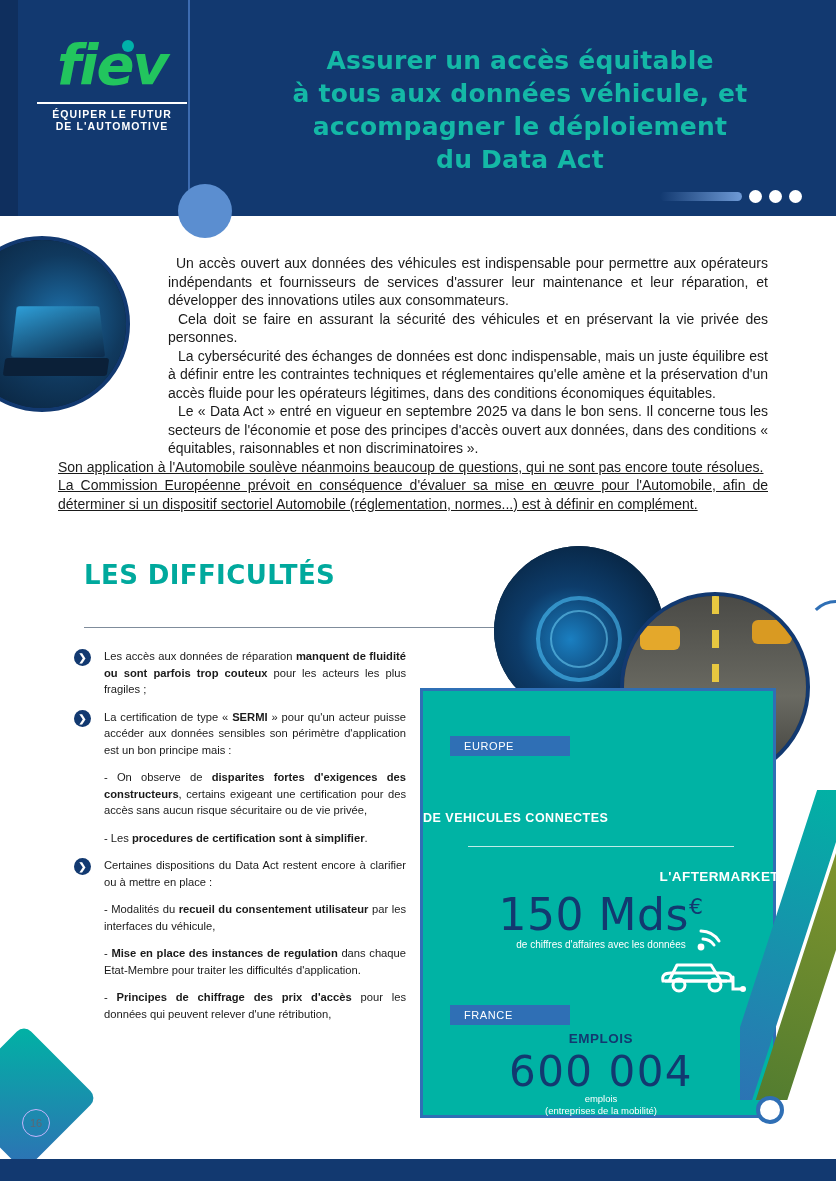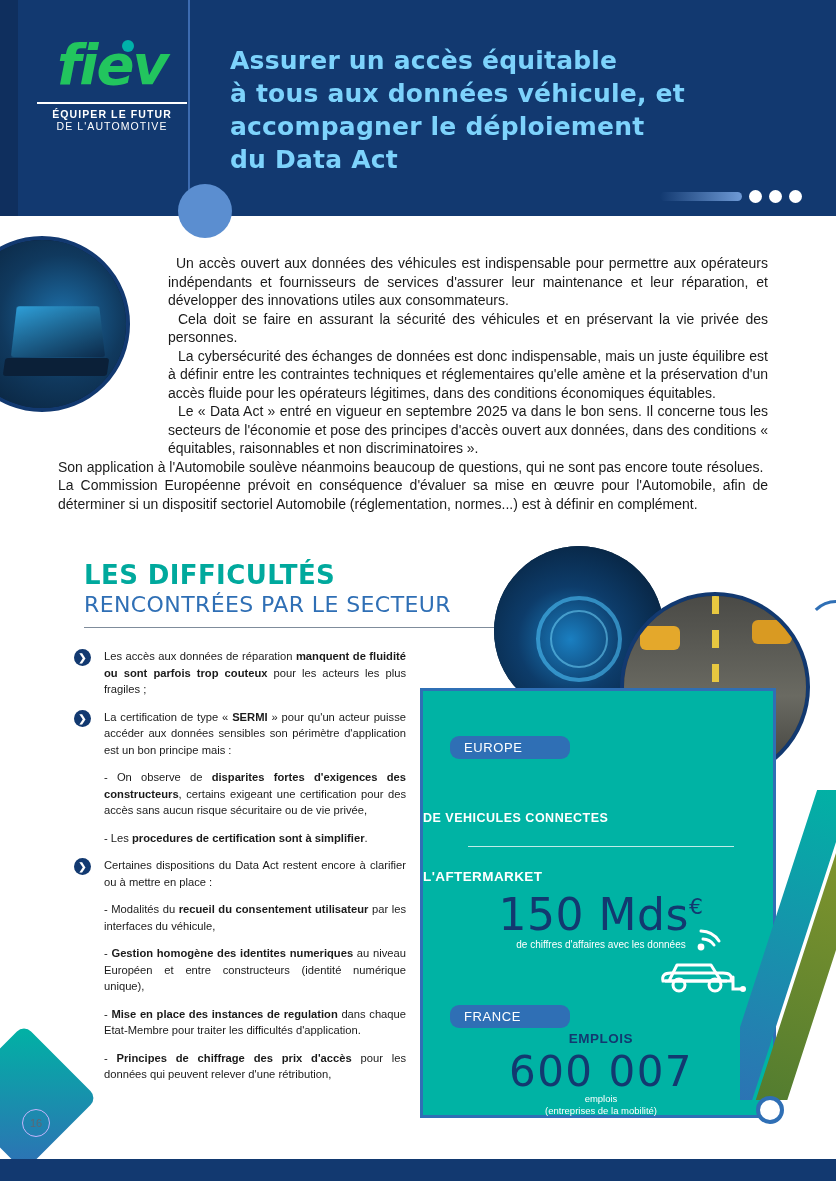--- a/index.html
+++ b/index.html
@@ -56,39 +56,40 @@
   .logo-sub1 {
     font-size: 10.5px;
     letter-spacing: 1.1px;
     font-weight: 700;
     margin-top: 4px;
     color: #ffffff;
   }
   .logo-sub2 {
     font-size: 10.5px;
     letter-spacing: 1.1px;
-    font-weight: 400;
+    font-weight: 700;
     color: #ffffff;
   }
   .logo-rule {
     width: 150px; height: 2px;
     background: #ffffff;
     margin: 6px auto 0 auto;
   }
   .logo-vline {
     position: absolute;
     left: 188px; top: 0;
     width: 2px; height: 250px;
     background: #3c6bb0;
   }
   .header-title {
     position: absolute;
     left: 230px; top: 44px;
     width: 580px;
-    color: #7dd3fc;
+    text-align: center;
+    color: #14b8a6;
     font-family: "DejaVu Sans", sans-serif;
     font-weight: 700;
     font-size: 25px;
     line-height: 33px;
     letter-spacing: 0.2px;
   }
   .header-circle {
     position: absolute;
     left: 178px; top: 184px;
     width: 54px; height: 54px;
@@ -152,21 +153,21 @@
     font-size: 14px;
     line-height: 18.5px;
     color: #1a1a1a;
   }
   .intro p { margin: 0; }
   .intro .p1 { text-align: justify; text-indent: 8px; }
   .intro .p2 { text-align: justify; text-indent: 10px; }
   .intro .p3 { text-align: justify; text-indent: 10px; }
   .intro .p4 { text-align: justify; text-indent: 10px; }
   .intro .wide { position: relative; left: -110px; width: 710px; }
-  .intro .wide-j { text-align: justify; }
+  .intro .wide-j { text-align: justify; text-decoration: underline; }
 
   
   .sec-title {
     position: absolute;
     left: 84px; top: 560px;
   }
   .sec-title .l1 {
     font-family: "DejaVu Sans", sans-serif;
     font-weight: 700;
     font-size: 26px;
@@ -306,25 +307,24 @@
     position: absolute;
     left: 420px; top: 688px;
     width: 356px; height: 430px;
     background: #00b3a4;
     border: 3px solid #2f6fb5;
   }
   .tag {
     position: absolute;
     background: #2f6fb5;
     color: #ffffff;
-    font-size: 13px;
+    font-size: 11px;
     letter-spacing: 0.6px;
     padding: 4px 0 4px 14px;
     width: 120px;
-    border-radius: 9px;
   }
   .tag-europe { left: 27px; top: 45px; }
   .tag-france { left: 27px; top: 314px; }
   .big-44 {
     position: absolute;
     left: 0; top: 66px;
     width: 356px;
     text-align: center;
     color: #ffffff;
     font-family: "DejaVu Sans", sans-serif;
@@ -344,21 +344,21 @@
   .card-rule {
     position: absolute;
     left: 45px; top: 155px;
     width: 266px; height: 1px;
     background: rgba(255,255,255,0.75);
   }
   .aftermarket {
     position: absolute;
     left: 0; top: 178px;
     width: 356px;
-    text-align: left;
+    text-align: right;
     color: #ffffff;
     font-weight: 700;
     font-size: 13.5px;
     letter-spacing: 0.4px;
   }
   .big-280 {
     position: absolute;
     left: 0; top: 198px;
     width: 356px;
     text-align: center;
@@ -513,32 +513,30 @@
     <p class="p1">Un accès ouvert aux données des véhicules est indispensable pour permettre aux opérateurs indépendants et fournisseurs de services d'assurer leur maintenance et leur réparation, et développer des innovations utiles aux consommateurs.</p>
     <p class="p2">Cela doit se faire en assurant la sécurité des véhicules et en préservant la vie privée des personnes.</p>
     <p class="p3">La cybersécurité des échanges de données est donc indispensable, mais un juste équilibre est à définir entre les contraintes techniques et réglementaires qu'elle amène et la préservation d'un accès fluide pour les opérateurs légitimes, dans des conditions économiques équitables.</p>
     <p class="p4">Le « Data Act » entré en vigueur en septembre 2025 va dans le bon sens. Il concerne tous les secteurs de l'économie et pose des principes d'accès ouvert aux données, dans des conditions « équitables, raisonnables et non discriminatoires ».</p>
     <p class="wide wide-j">Son application à l'Automobile soulève néanmoins beaucoup de questions, qui ne sont pas encore toute résolues.</p>
     <p class="wide wide-j">La Commission Européenne prévoit en conséquence d'évaluer sa mise en œuvre pour l'Automobile, afin de déterminer si un dispositif sectoriel Automobile (réglementation, normes...) est à définir en complément.</p>
   </div>
 
   <div class="sec-title">
     <div class="l1">LES DIFFICULTÉS</div>
-    <div class="l2">RENCONTRÉES PAR LE SECTEUR</div>
   </div>
   <div class="sec-rule"></div>
 
   <div class="bullets">
       <div class="bullet-row"><span class="bullet-mark">❯</span><span>Les accès aux données de réparation <b class="bb">manquent de fluidité ou sont parfois trop couteux</b> pour les acteurs les plus fragiles ;</span></div>
       <div class="bullet-row"><span class="bullet-mark">❯</span><span>La certification de type « <b class="bb">SERMI</b> » pour qu'un acteur puisse accéder aux données sensibles son périmètre d'application est un bon principe mais :</span></div>
       <div class="sub-row"><span>- On observe de <b class="bb">disparites fortes d'exigences des constructeurs</b>, certains exigeant une certification pour des accès sans aucun risque sécuritaire ou de vie privée,</span></div>
       <div class="sub-row"><span>- Les <b class="bb">procedures de certification sont à simplifier</b>.</span></div>
       <div class="bullet-row"><span class="bullet-mark">❯</span><span>Certaines dispositions du Data Act restent encore à clarifier ou à mettre en place :</span></div>
       <div class="sub-row"><span>- Modalités du <b class="bb">recueil du consentement utilisateur</b> par les interfaces du véhicule,</span></div>
-      <div class="sub-row"><span>- <b class="bb">Gestion homogène des identites numeriques</b> au niveau Européen et entre constructeurs (identité numérique unique),</span></div>
       <div class="sub-row"><span>- <b class="bb">Mise en place des instances de regulation</b> dans chaque Etat-Membre pour traiter les difficultés d'application.</span></div>
       <div class="sub-row"><span>- <b class="bb">Principes de chiffrage des prix d'accès</b> pour les données qui peuvent relever d'une rétribution,</span></div>
     </div>
 
   <div class="photo-cockpit">
     <div class="pc"></div>
     <div class="ring"></div>
     <div class="ring2"></div>
   </div>
   <div class="photo-road">
@@ -554,21 +552,21 @@
     <div class="tag tag-europe">EUROPE</div>
     <div class="sub-44">DE VEHICULES CONNECTES</div>
     <div class="card-rule"></div>
     <div class="aftermarket">L'AFTERMARKET</div>
     <div class="big-280">
       <span>150 Mds</span><sup>€</sup>
     </div>
     <div class="sub-280">de chiffres d'affaires avec les données</div>
     <div class="tag tag-france">FRANCE</div>
     <div class="emplois-label">EMPLOIS</div>
-    <div class="big-600">600 007</div>
+    <div class="big-600">600 004</div>
     <div class="sub-600">
       <div>emplois</div>
       <div>(entreprises de la mobilité)</div>
     </div>
     <svg class="car-icon" viewBox="0 0 108 90">
       <path d="M54 16 a22 22 0 0 1 18 10" stroke="#ffffff" stroke-width="3" fill="none" stroke-linecap="round"></path>
       <path d="M56 24 a14 14 0 0 1 11 6" stroke="#ffffff" stroke-width="3" fill="none" stroke-linecap="round"></path>
       <circle cx="54" cy="32" r="3.4" fill="#ffffff"></circle>
       <path d="M18 66 h62 M22 66 l8 -16 h34 l10 16" stroke="#ffffff" stroke-width="3" fill="none" stroke-linejoin="round"></path>
       <path d="M16 66 q-2 -8 8 -8 h52 q10 0 8 8 z" fill="none" stroke="#ffffff" stroke-width="3"></path>

